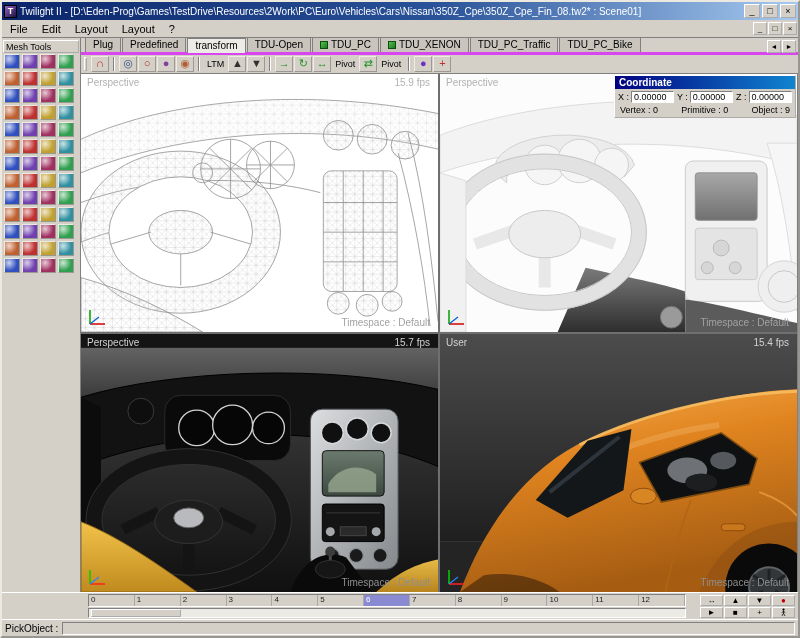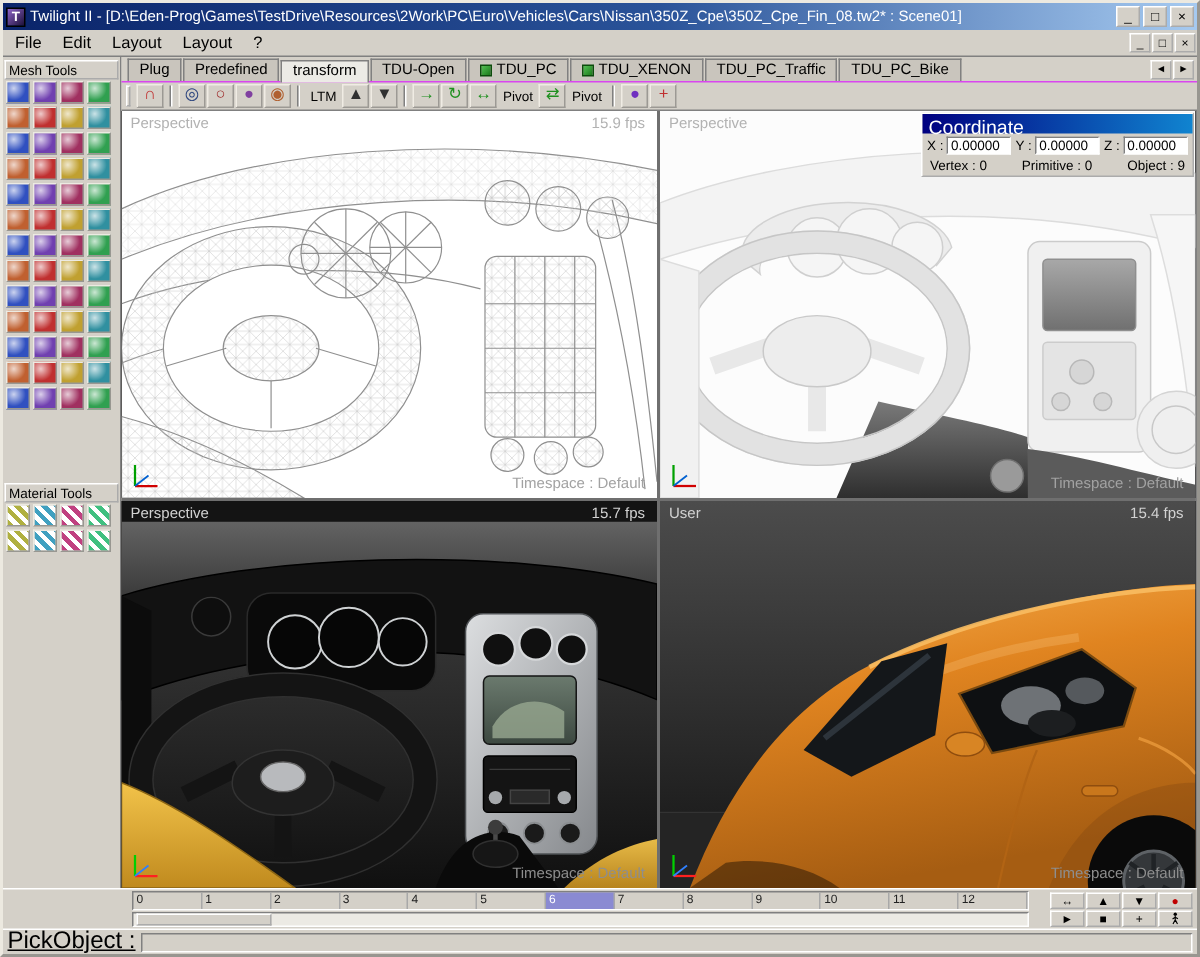--- a/index.html
+++ b/index.html
@@ -23,21 +23,21 @@
 
   
   .sidebar{width:79px;flex:0 0 79px;border-right:1px solid #808080;background:#d4d0c8;overflow:hidden;padding-top:1px;}
   .side-head{height:13px;font-size:9px;padding:1px 2px;background:#d4d0c8;border:1px outset #fff;margin:1px 1px 0 1px;white-space:nowrap;overflow:hidden;}
   .tile-grid{display:flex;flex-wrap:wrap;padding:0 1px;}
   .tile{width:16px;height:15px;margin:1px;border:1px outset #eceae2;}
   .side-sec.gap{margin-top:48px;}
 
   
   .rightcol{flex:1;display:flex;flex-direction:column;min-width:0;}
-  .tabsrow{height:17px;display:flex;align-items:flex-end;background:#d4d0c8;border-bottom:1px solid #d946ef;padding-left:4px;position:relative;flex:0 0 auto;}
+  .tabsrow{height:17px;display:flex;align-items:flex-end;background:#d4d0c8;border-bottom:3px solid #d946ef;padding-left:4px;position:relative;flex:0 0 auto;}
   .tab{font-size:10px;padding:1px 7px 2px;border:1px solid #808080;border-bottom:none;background:#c9c5bd;margin-right:1px;display:flex;align-items:center;gap:3px;white-space:nowrap;}
   .tab.active{background:#ecebe6;position:relative;top:1px;}
   .tab-icon{width:8px;height:8px;background:linear-gradient(135deg,#54c054,#1a7a1a);border:1px solid #0c4c0c;}
   .tab-scrolls{position:absolute;right:2px;top:2px;display:flex;}
   .tscroll{width:14px;height:13px;border:1px outset #fff;background:#d4d0c8;font-size:7px;text-align:center;line-height:12px;margin-left:1px;}
   .iconsrow{height:19px;display:flex;align-items:center;padding:1px 2px;background:#d4d0c8;border-bottom:1px solid #808080;gap:1px;flex:0 0 auto;}
   .handle{width:3px;height:14px;border:1px outset #fff;margin:0 3px 0 1px;}
   .tbtn{width:18px;height:16px;border:1px outset #f0ece4;background:#d4d0c8;font-size:11px;line-height:13px;text-align:center;overflow:hidden;}
   .tsep{width:2px;height:14px;border-left:1px solid #808080;border-right:1px solid #fff;margin:0 3px;}
   .tchip{font-size:9px;padding:0 3px;}
@@ -50,21 +50,21 @@
   .vp-fps{position:absolute;top:3px;right:8px;font-size:10px;z-index:3;}
   .vp-ts{position:absolute;bottom:4px;right:8px;font-size:10px;z-index:3;}
   .vp.light .vp-name,.vp.light .vp-fps{color:#b2b2b2;}
   .vp.light .vp-ts{color:#a2a2a2;}
   .vp.dark .vp-name,.vp.dark .vp-fps{color:#d2d2d2;}
   .vp.dark .vp-ts{color:#8e8e8e;}
   .axis{position:absolute;left:4px;bottom:4px;width:24px;height:24px;z-index:3;}
 
   
   .coord{position:absolute;top:1px;right:1px;width:182px;background:#d4d0c8;border:1px outset #fff;font-size:9px;z-index:6;}
-  .coord-title{height:13px;background:linear-gradient(90deg,#000080,#1084d0);color:#fff;font-weight:normal;font-size:13px;padding:1px 4px;}
+  .coord-title{height:13px;background:linear-gradient(90deg,#000080,#1084d0);color:#fff;font-weight:bold;font-size:10px;padding:1px 4px;}
   .coord-body{padding:2px 3px;}
   .coord-row{display:flex;align-items:center;gap:3px;margin-bottom:2px;}
   .coord-field{display:flex;align-items:center;gap:2px;flex:1;}
   .coord-box{flex:1;background:#fff;border:1px solid;border-color:#808080 #fff #fff #808080;padding:0 2px;height:12px;line-height:11px;font-size:9px;overflow:hidden;}
   .coord-counts{display:flex;justify-content:space-between;padding:0 2px;}
 
   
   .timeline{height:27px;background:#d4d0c8;display:flex;flex:0 0 auto;border-top:1px solid #fff;}
   .tl-spacer{width:86px;flex:0 0 86px;}
   .tl-main{flex:1;display:flex;flex-direction:column;padding-top:1px;min-width:0;}
@@ -72,21 +72,21 @@
   .tl-cell{flex:1;font-size:8px;padding-left:2px;border-right:1px solid #a8a8a8;color:#222;overflow:hidden;}
   .tl-cell.cur{background:#8a8ad2;color:#fff;}
   .tl-scroll{height:10px;margin-top:1px;border:1px solid;border-color:#808080 #fff #fff #808080;background:#eceae4;display:flex;}
   .tl-thumb{width:90px;background:#d4d0c8;border:1px outset #fff;margin-left:2px;}
   .tl-btns{width:112px;flex:0 0 112px;display:flex;flex-wrap:wrap;align-content:center;justify-content:flex-end;gap:1px;padding:1px 3px;}
   .tl-btn{width:23px;height:11px;border:1px outset #fff;background:#d4d0c8;font-size:8px;line-height:9px;text-align:center;overflow:hidden;}
   .tl-btn svg{width:9px;height:9px;vertical-align:middle;}
 
   
   .statusbar{height:17px;display:flex;align-items:center;padding:1px 3px;gap:4px;border-top:1px solid #fff;background:#d4d0c8;flex:0 0 auto;}
-  .status-label{font-size:16px;white-space:nowrap;text-decoration:underline;}
+  .status-label{font-size:10px;white-space:nowrap;}
   .status-field{flex:1;height:13px;border:1px solid;border-color:#808080 #fff #fff #808080;background:#d4d0c8;}
 </style>
 </head>
 <body>
 
 <div class="window">
 
   <div class="titlebar">
     <div class="app-icon">T</div>
     <div class="title-text">Twilight II - [D:\Eden-Prog\Games\TestDrive\Resources\2Work\PC\Euro\Vehicles\Cars\Nissan\350Z_Cpe\350Z_Cpe_Fin_08.tw2* : Scene01]</div>
@@ -161,33 +161,20 @@
             <div class="tile" style="background-color: rgb(160, 48, 96); background-image: radial-gradient(circle at 30% 30%, rgba(255, 255, 255, 0.75), rgba(255, 255, 255, 0) 60%);"></div>
             <div class="tile" style="background-color: rgb(48, 160, 80); background-image: radial-gradient(circle at 30% 30%, rgba(255, 255, 255, 0.75), rgba(255, 255, 255, 0) 60%);"></div>
             <div class="tile" style="background-color: rgb(192, 96, 48); background-image: radial-gradient(circle at 30% 30%, rgba(255, 255, 255, 0.75), rgba(255, 255, 255, 0) 60%);"></div>
             <div class="tile" style="background-color: rgb(192, 48, 48); background-image: radial-gradient(circle at 30% 30%, rgba(255, 255, 255, 0.75), rgba(255, 255, 255, 0) 60%);"></div>
             <div class="tile" style="background-color: rgb(192, 160, 48); background-image: radial-gradient(circle at 30% 30%, rgba(255, 255, 255, 0.75), rgba(255, 255, 255, 0) 60%);"></div>
             <div class="tile" style="background-color: rgb(48, 144, 160); background-image: radial-gradient(circle at 30% 30%, rgba(255, 255, 255, 0.75), rgba(255, 255, 255, 0) 60%);"></div>
             <div class="tile" style="background-color: rgb(48, 80, 192); background-image: radial-gradient(circle at 30% 30%, rgba(255, 255, 255, 0.75), rgba(255, 255, 255, 0) 60%);"></div>
             <div class="tile" style="background-color: rgb(112, 64, 176); background-image: radial-gradient(circle at 30% 30%, rgba(255, 255, 255, 0.75), rgba(255, 255, 255, 0) 60%);"></div>
             <div class="tile" style="background-color: rgb(160, 48, 96); background-image: radial-gradient(circle at 30% 30%, rgba(255, 255, 255, 0.75), rgba(255, 255, 255, 0) 60%);"></div>
             <div class="tile" style="background-color: rgb(48, 160, 80); background-image: radial-gradient(circle at 30% 30%, rgba(255, 255, 255, 0.75), rgba(255, 255, 255, 0) 60%);"></div>
-          </div>
-        </div>
-        <div class="side-sec gap">
-          <div class="side-head">Material Tools</div>
-          <div class="tile-grid">
-            <div class="tile" style="background-image: repeating-linear-gradient(45deg, rgb(176, 176, 64) 0px, rgb(176, 176, 64) 3px, rgb(255, 255, 255) 3px, rgb(255, 255, 255) 6px);"></div>
-            <div class="tile" style="background-image: repeating-linear-gradient(45deg, rgb(64, 160, 192) 0px, rgb(64, 160, 192) 3px, rgb(255, 255, 255) 3px, rgb(255, 255, 255) 6px);"></div>
-            <div class="tile" style="background-image: repeating-linear-gradient(45deg, rgb(192, 64, 128) 0px, rgb(192, 64, 128) 3px, rgb(255, 255, 255) 3px, rgb(255, 255, 255) 6px);"></div>
-            <div class="tile" style="background-image: repeating-linear-gradient(45deg, rgb(64, 192, 128) 0px, rgb(64, 192, 128) 3px, rgb(255, 255, 255) 3px, rgb(255, 255, 255) 6px);"></div>
-            <div class="tile" style="background-image: repeating-linear-gradient(45deg, rgb(176, 176, 64) 0px, rgb(176, 176, 64) 3px, rgb(255, 255, 255) 3px, rgb(255, 255, 255) 6px);"></div>
-            <div class="tile" style="background-image: repeating-linear-gradient(45deg, rgb(64, 160, 192) 0px, rgb(64, 160, 192) 3px, rgb(255, 255, 255) 3px, rgb(255, 255, 255) 6px);"></div>
-            <div class="tile" style="background-image: repeating-linear-gradient(45deg, rgb(192, 64, 128) 0px, rgb(192, 64, 128) 3px, rgb(255, 255, 255) 3px, rgb(255, 255, 255) 6px);"></div>
-            <div class="tile" style="background-image: repeating-linear-gradient(45deg, rgb(64, 192, 128) 0px, rgb(64, 192, 128) 3px, rgb(255, 255, 255) 3px, rgb(255, 255, 255) 6px);"></div>
           </div>
         </div>
       </div>
 
     <div class="rightcol">
 
       <div class="tabsrow">
         <div class="tab">
             <span>Plug</span>
           </div>

